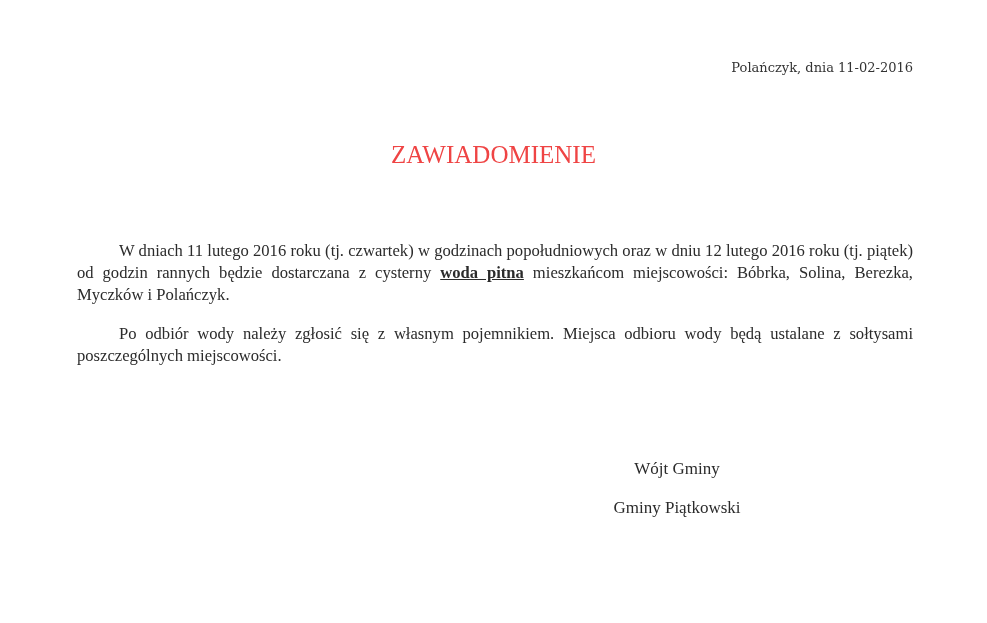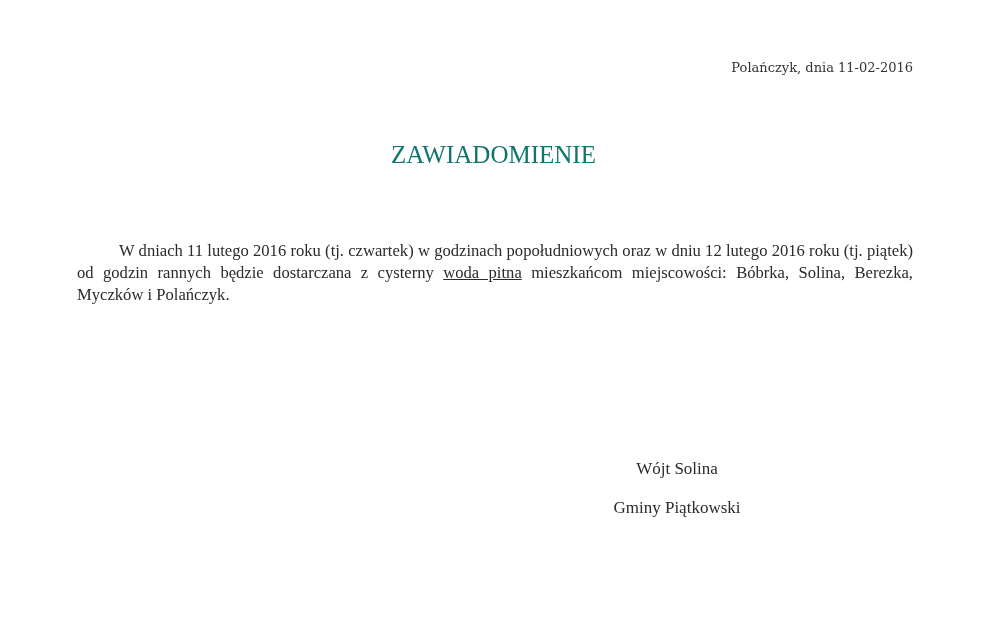--- a/index.html
+++ b/index.html
@@ -7,43 +7,44 @@
     width: 987px; height: 623px; background: #ffffff;
     font-family: "DejaVu Serif", "Liberation Serif", serif;
     color: #2b2b2b; position: relative; overflow: hidden;
   }
   .date {
     position: absolute; right: 74px; top: 60px;
     font-size: 13px; color: #333; text-align: center;
   }
   .title {
     position: absolute; left: 0; width: 987px; top: 141px;
-    text-align: center; font-size: 25px; letter-spacing: 0px; color: #0f766e;
+    text-align: center; font-size: 25px; letter-spacing: 0px; color: #ef4444;
     font-family: "Liberation Serif", "DejaVu Serif", serif;
   }
   .body {
     position: absolute; left: 77px; width: 836px; top: 240px;
     font-size: 16.6px; line-height: 22px; text-align: justify;
     font-family: "Liberation Serif", "DejaVu Serif", serif;
   }
   .body p { margin: 0 0 17px 0; text-indent: 42px; }
-  .bold-u { font-weight: normal; text-decoration: underline; margin-top: 20px; }
+  .bold-u { font-weight: bold; text-decoration: underline; margin-top: 20px; }
   .sig {
     position: absolute; left: 577px; width: 200px; text-align: center;
     font-size: 17px;
     font-family: "Liberation Serif", "DejaVu Serif", serif;
   }
   .sig1 { top: 459px; }
   .sig2 { top: 498px; }
 </style>
 </head>
 <body>
 
 <div class="date">Polańczyk, dnia 11-02-2016</div>
 
 <div class="title">ZAWIADOMIENIE</div>
 
 <div class="body">
   <p><span>W dniach 11 lutego 2016 roku (tj. czwartek) w godzinach popołudniowych oraz w dniu 12 lutego 2016 roku (tj. piątek) od godzin rannych będzie dostarczana z cysterny </span><span class="bold-u">woda pitna</span><span> mieszkańcom miejscowości: Bóbrka, Solina, Berezka, Myczków i Polańczyk.</span></p>
+  <p>Po odbiór wody należy zgłosić się z własnym pojemnikiem. Miejsca odbioru wody będą ustalane z sołtysami poszczególnych miejscowości.</p>
 </div>
 
-<div class="sig sig1">Wójt Solina</div>
+<div class="sig sig1">Wójt Gminy</div>
 <div class="sig sig2">Gminy Piątkowski</div>
 
 </body></html>

